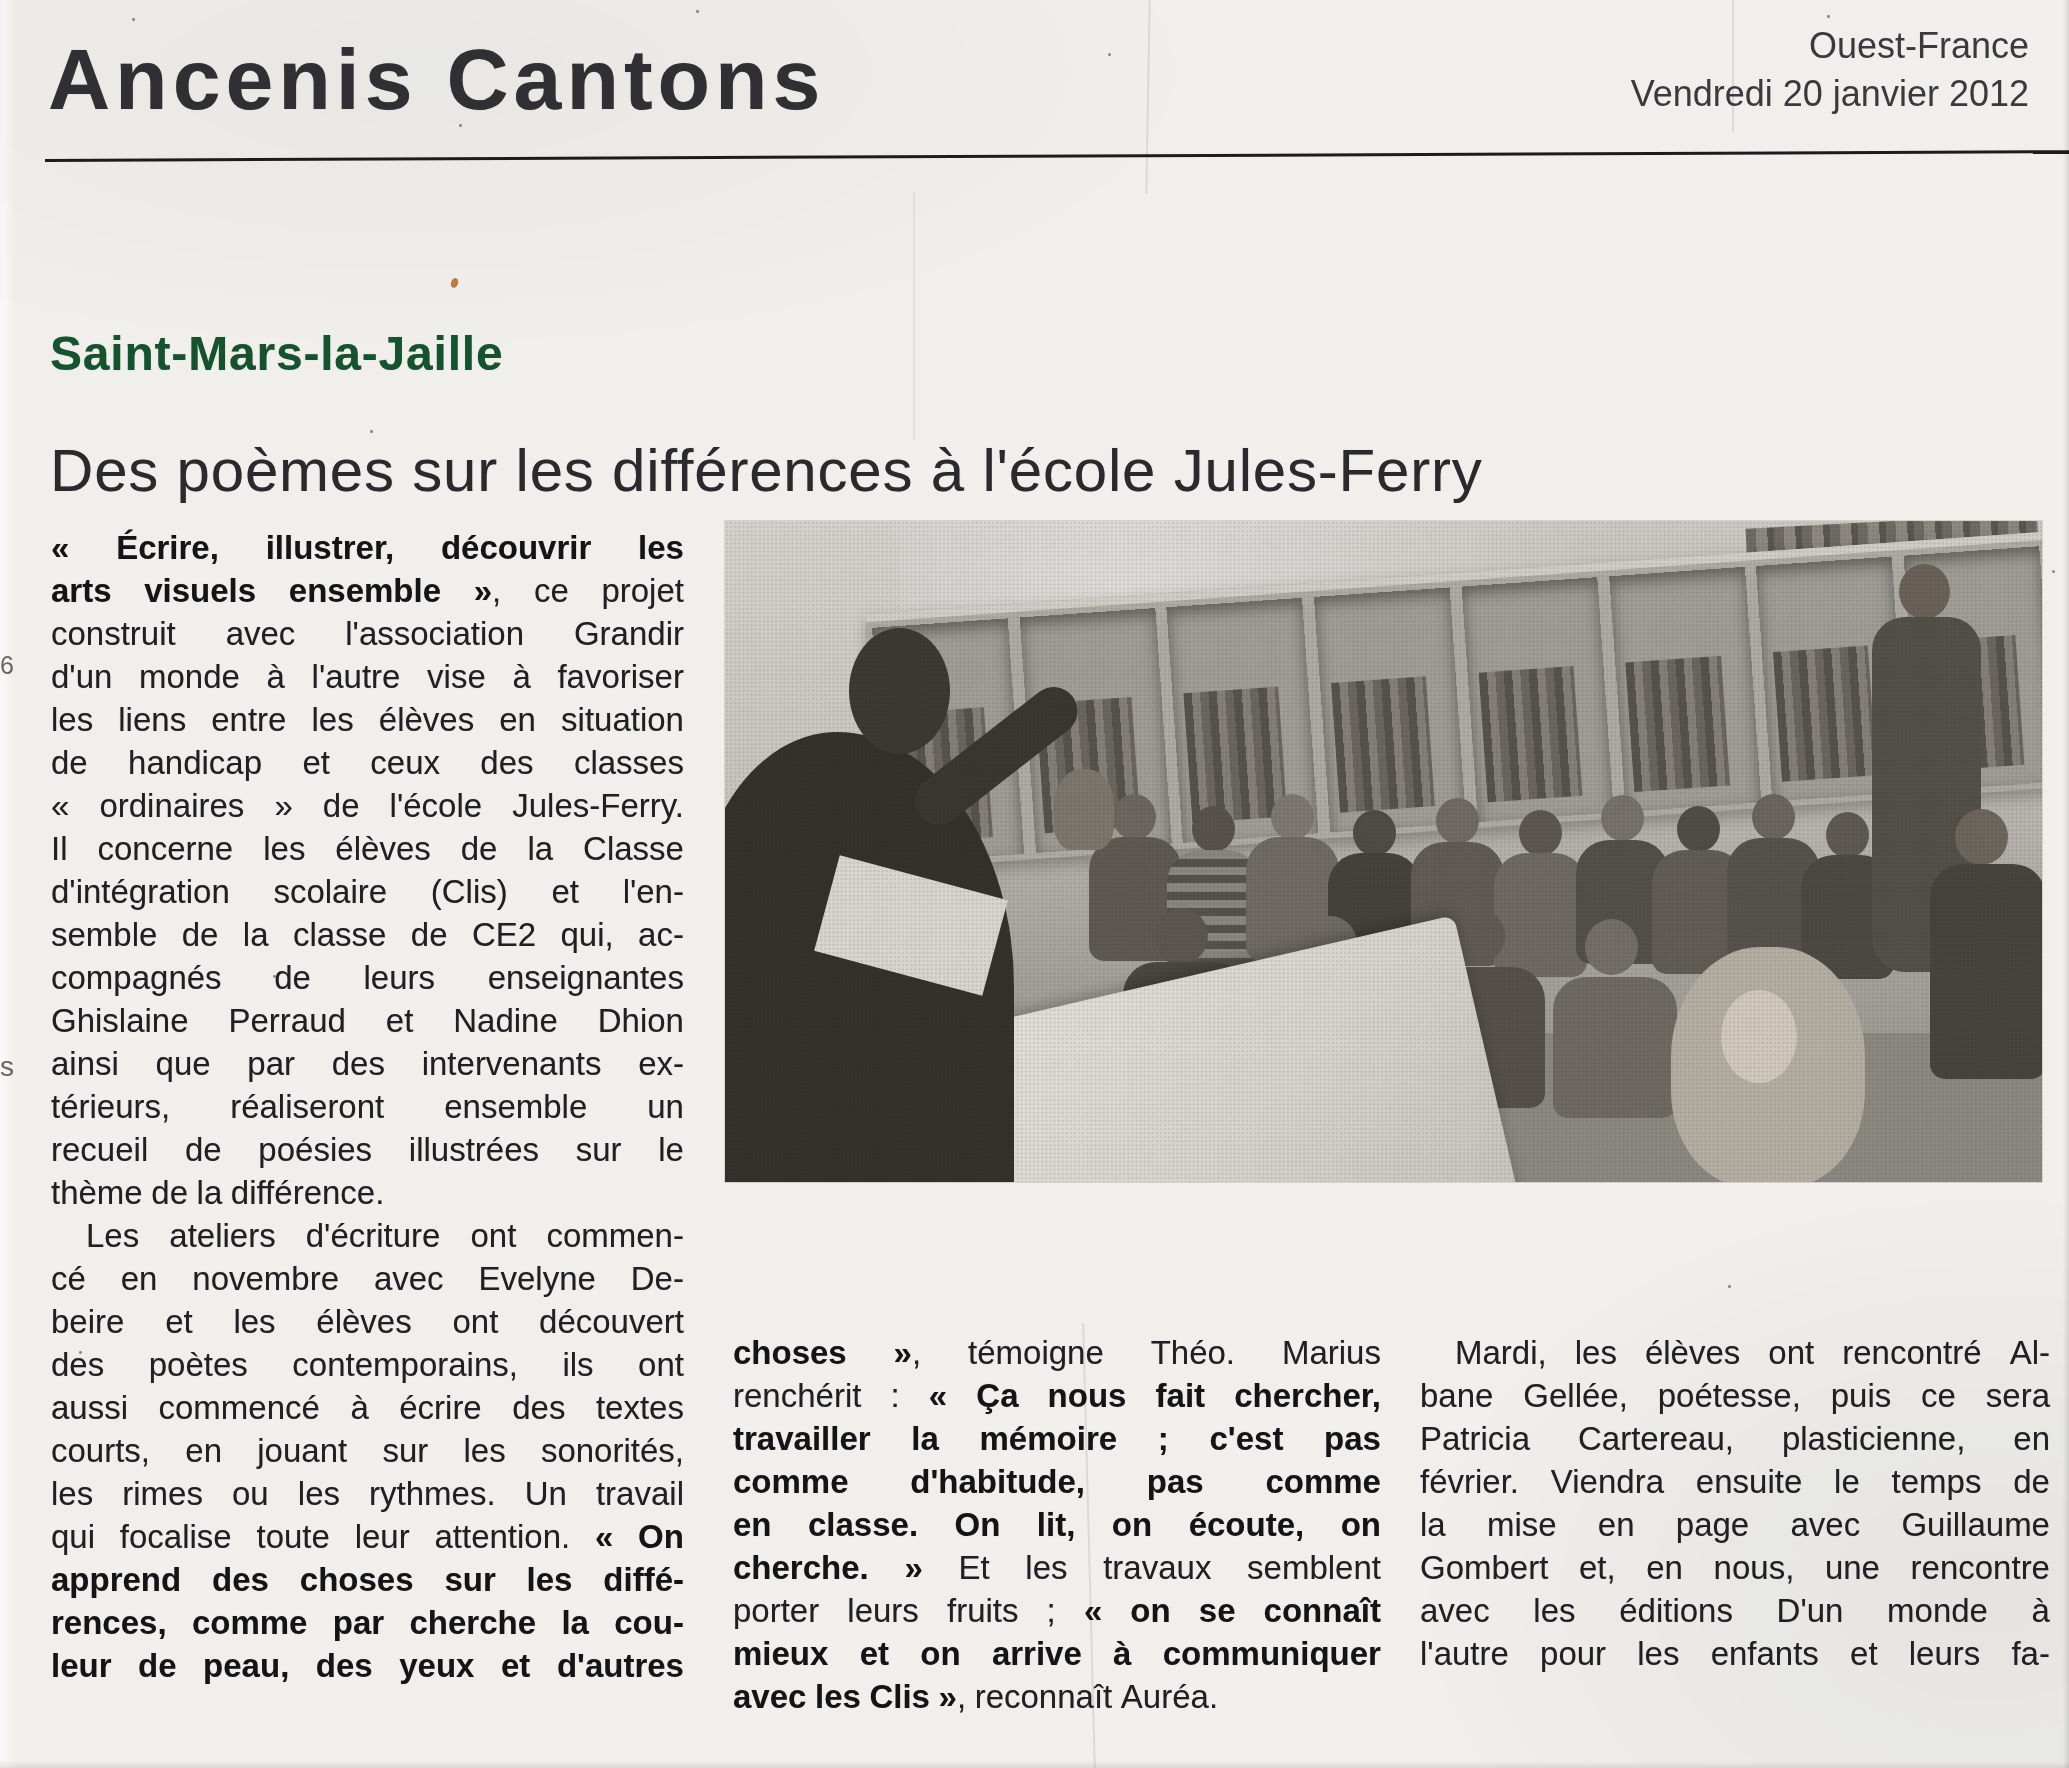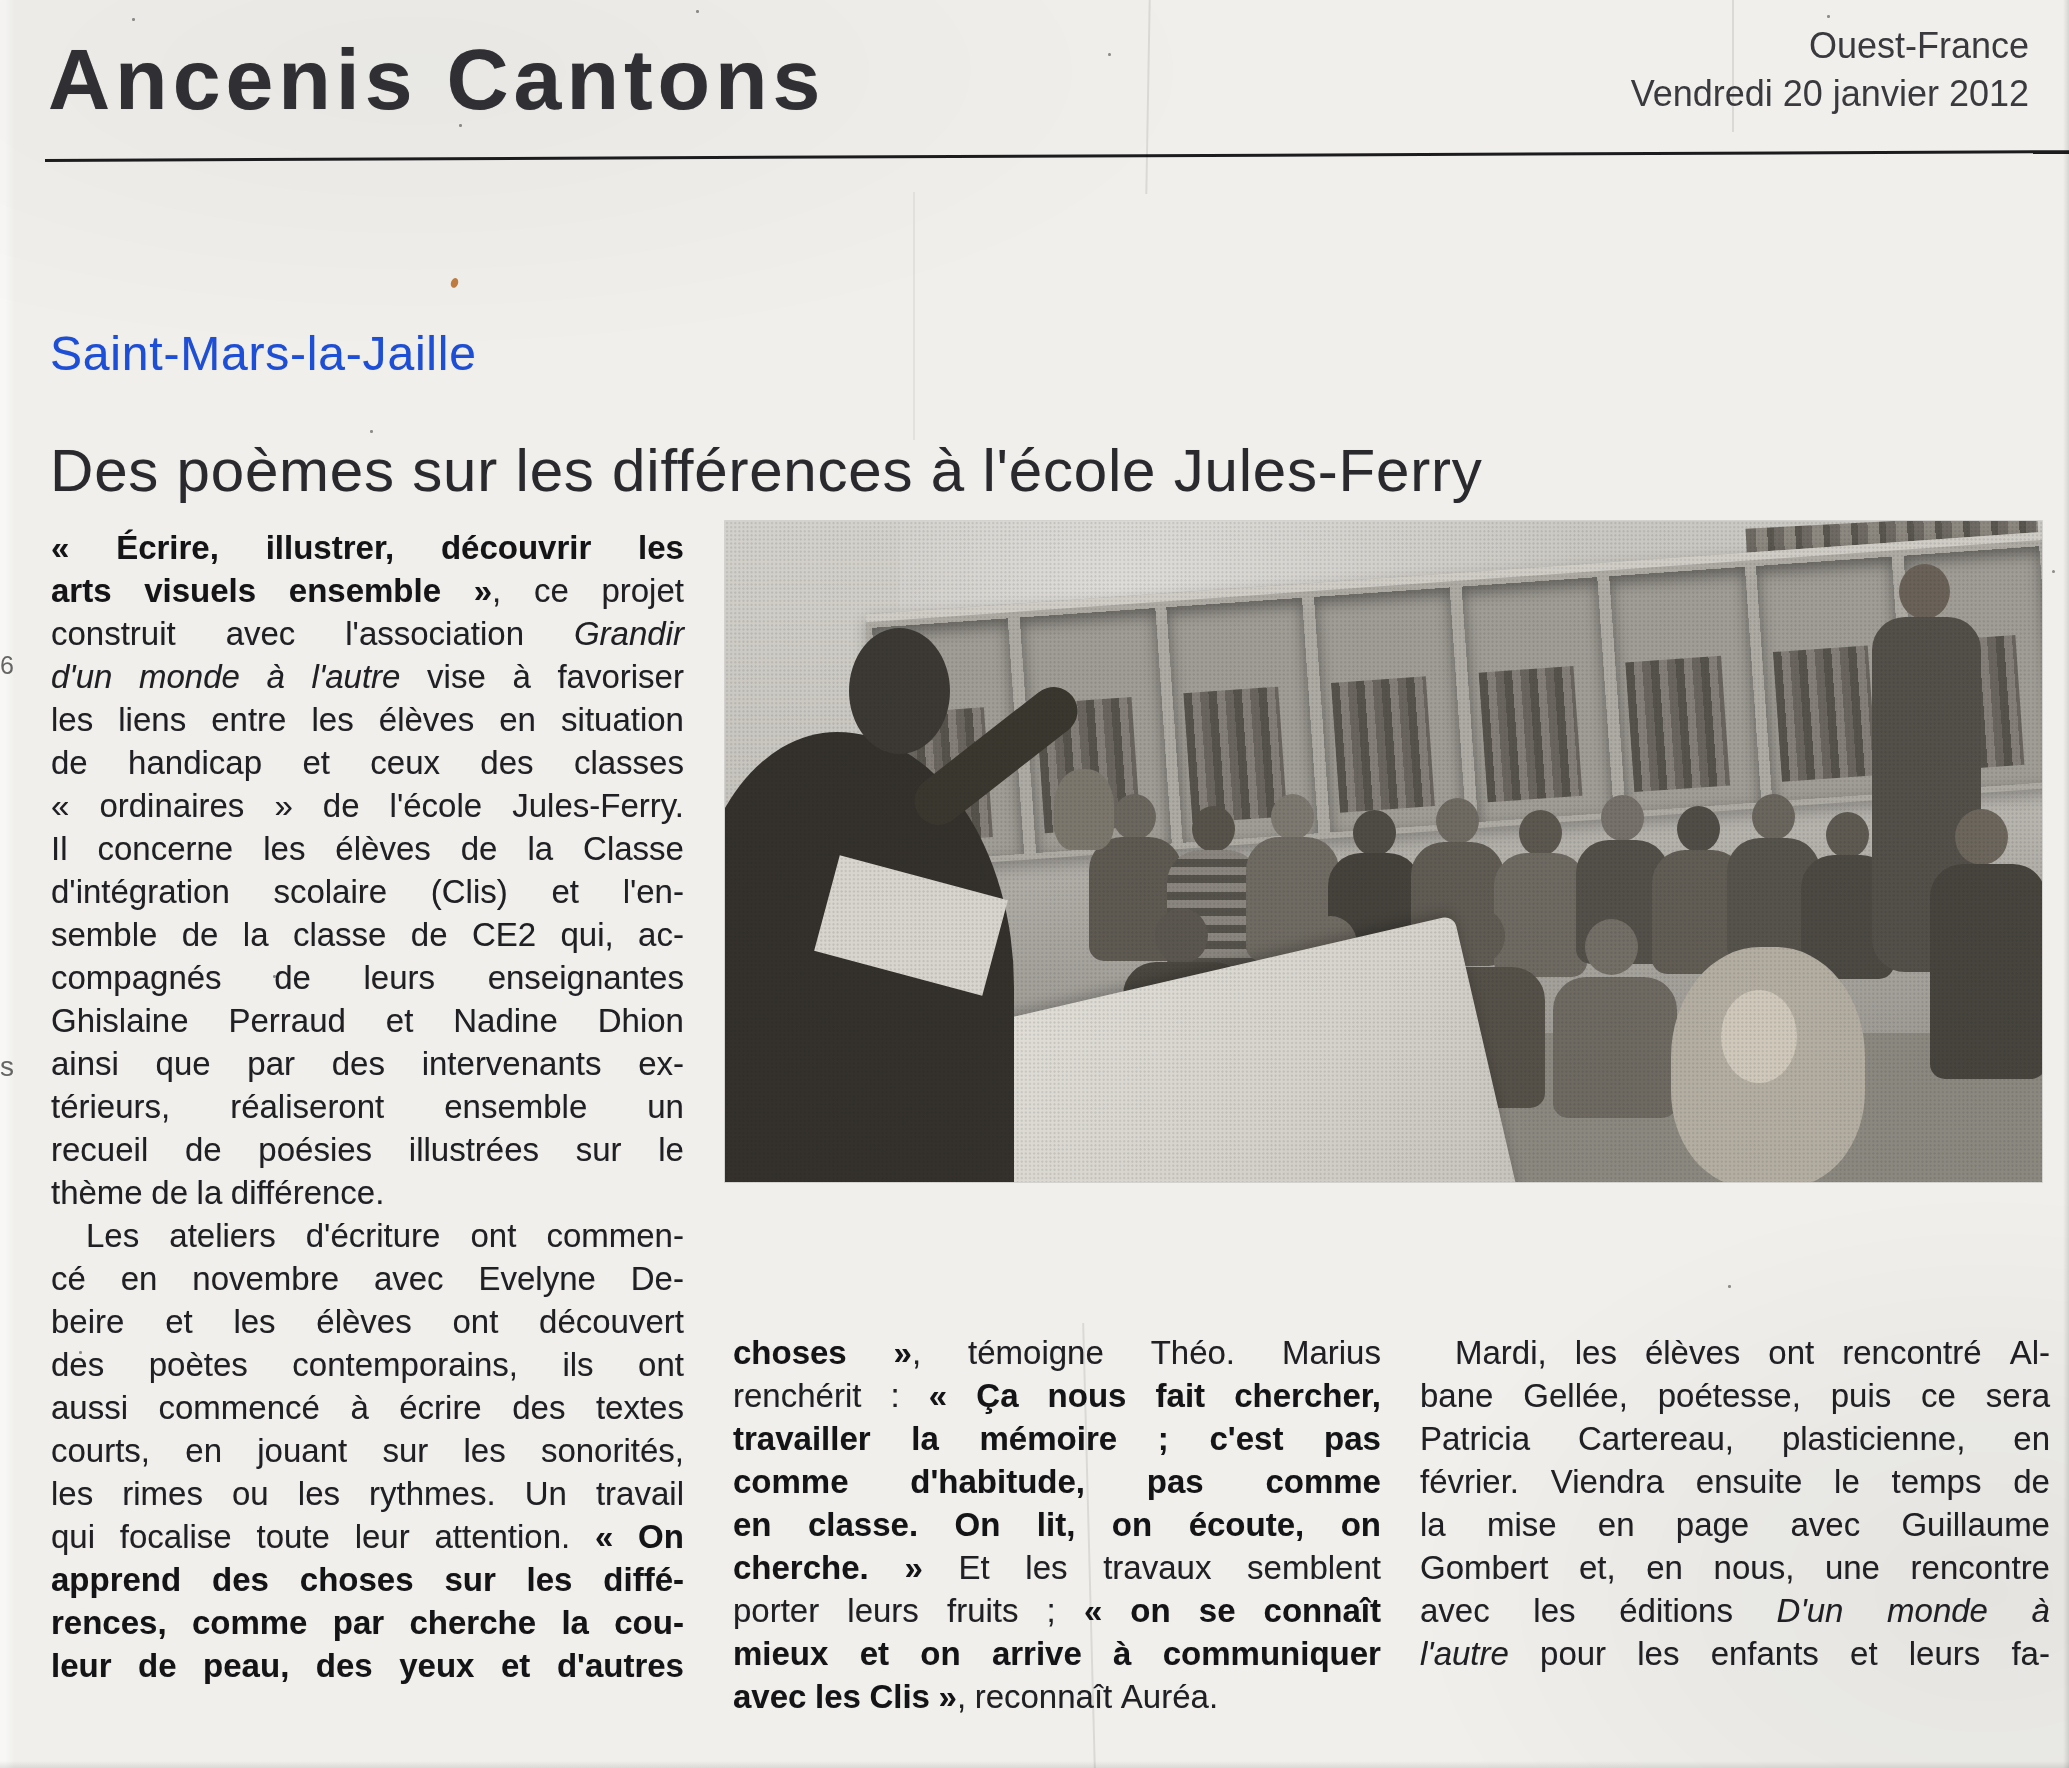--- a/index.html
+++ b/index.html
@@ -14,33 +14,33 @@
     color:#1f1f22;
   }
   .abs{position:absolute;}
   
   .masthead{
     left:48px;top:30px;font-size:86px;font-weight:700;letter-spacing:5px;
     color:#303034;white-space:nowrap;text-shadow:0 0 0.8px rgba(0,0,0,.35);
   }
   .brandbox{right:41px;top:21.5px;text-align:right;font-size:36px;line-height:48px;color:#3a3a3e;}
   .rule{left:45px;top:159px;width:2025px;height:3.3px;background:#1c1c1f;transform:rotate(-0.25deg);transform-origin:left center;}
-  .section-h{left:50px;top:326px;font-size:48px;font-weight:400;color:#1d4ed8;letter-spacing:0.8px;text-shadow:0 0 0.8px rgba(0,0,0,.3);}
+  .section-h{left:50px;top:326px;font-size:48px;font-weight:700;color:#14532d;letter-spacing:0.8px;text-shadow:0 0 0.8px rgba(0,0,0,.3);}
   .headline{left:50px;top:436px;font-size:60px;font-weight:400;color:#2a2a2e;letter-spacing:0.8px;white-space:nowrap;text-shadow:0 0 0.8px rgba(0,0,0,.25);}
   
   .col{position:absolute;font-size:33px;line-height:43px;color:#202024;text-shadow:0 0 0.8px rgba(0,0,0,.22);}
   .col1{left:51px;top:526px;width:633px;}
   .col2{left:733px;top:1331px;width:648px;}
   .col3{left:1420px;top:1331px;width:630px;}
   .line{display:flex;gap:.26em;height:43px;align-items:baseline;}
   .line.just{justify-content:space-between;}
   .line.ind{padding-left:35px;}
   .tok{white-space:nowrap;}
   .w-b{font-weight:700;color:#141417;}
-  .w-i{font-style:italic;}
+  .w-i{}
   .w-r{font-weight:400;}
   
   .caption{left:732px;top:1200px;width:1256px;font-size:34px;font-style:italic;line-height:47px;color:#232327;text-shadow:0 0 0.8px rgba(0,0,0,.25);}
   
   .photo{left:725px;top:521px;width:1317px;height:661px;overflow:hidden;background:#b6b3ad;box-shadow:0 0 0 0.8px rgba(0,0,0,.15);}
   .photo .wall{position:absolute;inset:0;background:linear-gradient(180deg,#cbc9c3 0%,#bcb9b3 40%,#a5a29c 68%,#908d87 100%);}
   .photo .flash{position:absolute;inset:0;background:radial-gradient(744px 413px at 30% 10%, rgba(255,255,255,.4), transparent 65%);}
   .photo .floor{position:absolute;left:0;top:512px;width:100%;height:149px;background:#8b8880;}
   .photo .win{position:absolute;left:0;top:0;width:174px;height:463px;background:linear-gradient(180deg,#d4d2cc,#bdbab4);}
   .photo .shelf{position:absolute;left:149px;top:93px;width:1182px;height:248px;transform:rotate(-4deg);transform-origin:left center;background:#aeaba4;border-top:8.3px solid #d0cdc7;box-shadow:0 6.6px 15px rgba(0,0,0,.25);}

